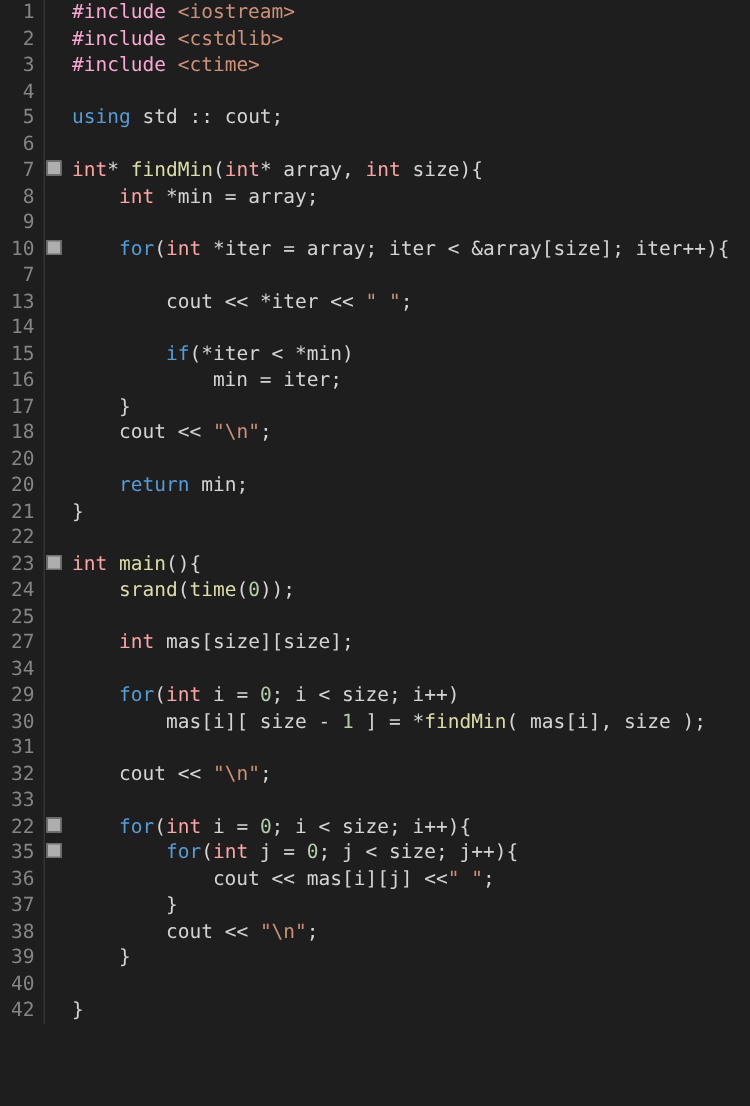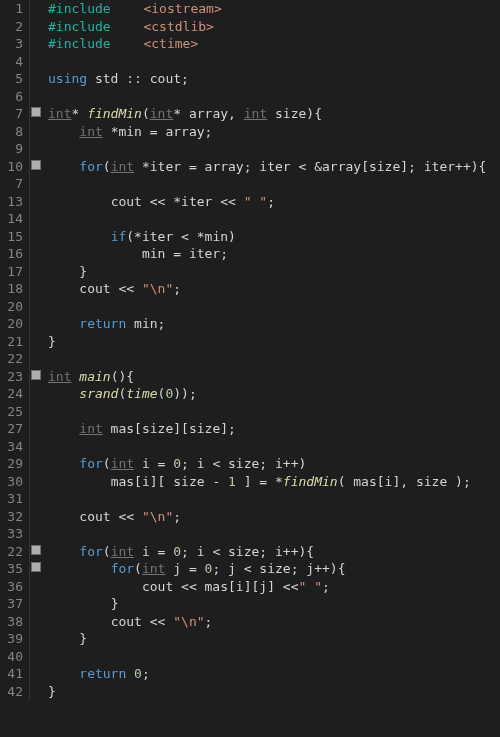--- a/index.html
+++ b/index.html
@@ -3,25 +3,25 @@
 <meta charset="utf-8">
 <style>
   html,body{margin:0;padding:0;background:#1e1e1e;color:#d4d4d4;font-family:Consolas,Menlo,monospace;font-size:13px;line-height:1.35;}
   .editor{display:grid;grid-template-columns:30px 12px 1fr;width:500px;}
   .gutter{background:#1e1e1e;color:#858585;text-align:right;padding:0 6px;user-select:none;border-right:1px solid #333;}
   .fold{background:#1e1e1e;width:12px;position:relative;}
   .fold .marker{position:absolute;left:1px;width:8px;height:8px;background:#aeaeae;border:1px solid #6e6e6e;}
   .code{background:#1e1e1e;padding-left:6px;white-space:pre;}
   .line{height:17.5px;}
   .tg{display:grid;grid-template-columns:30px 12px 1fr;grid-column:1/4;}
-  .c-pre{color:#14b8a6;}
+  .c-pre{color:#f9a8d4;}
   .c-kw{color:#569cd6;}
-  .c-type{color:#737373;text-decoration:underline;}
-  .c-inc{color:#ce9178;margin-left:25px;}
-  .c-fn{color:#dcdcaa;font-style:italic;}
+  .c-type{color:#fca5a5;}
+  .c-inc{color:#ce9178;}
+  .c-fn{color:#dcdcaa;}
   .c-num{color:#b5cea8;}
   .c-str{color:#ce9178;}
   .c-op{color:#d4d4d4;}
   .c-pl{color:#d4d4d4;}
   .c-br{color:#d4d4d4;}
   .ind{color:#404040;}
 </style>
 </head>
 <body>
 
@@ -220,22 +220,17 @@
       <div class="gutter line">39</div>
       <div class="fold line"></div>
       <div class="code line"><span class="ind">    </span><span class="c-br">}</span></div>
     </div>
     <div class="tg">
       <div class="gutter line">40</div>
       <div class="fold line"></div>
       <div class="code line"><span class="c-pl"></span></div>
     </div>
     <div class="tg">
-      <div class="gutter line">41</div>
-      <div class="fold line"></div>
-      <div class="code line"><span class="ind">    </span><span class="c-kw">return</span><span class="c-pl"> </span><span class="c-num">0</span><span class="c-op">;</span></div>
-    </div>
-    <div class="tg">
       <div class="gutter line">42</div>
       <div class="fold line"></div>
       <div class="code line"><span class="c-br">}</span></div>
     </div>
   </div>
 
 </body></html>

